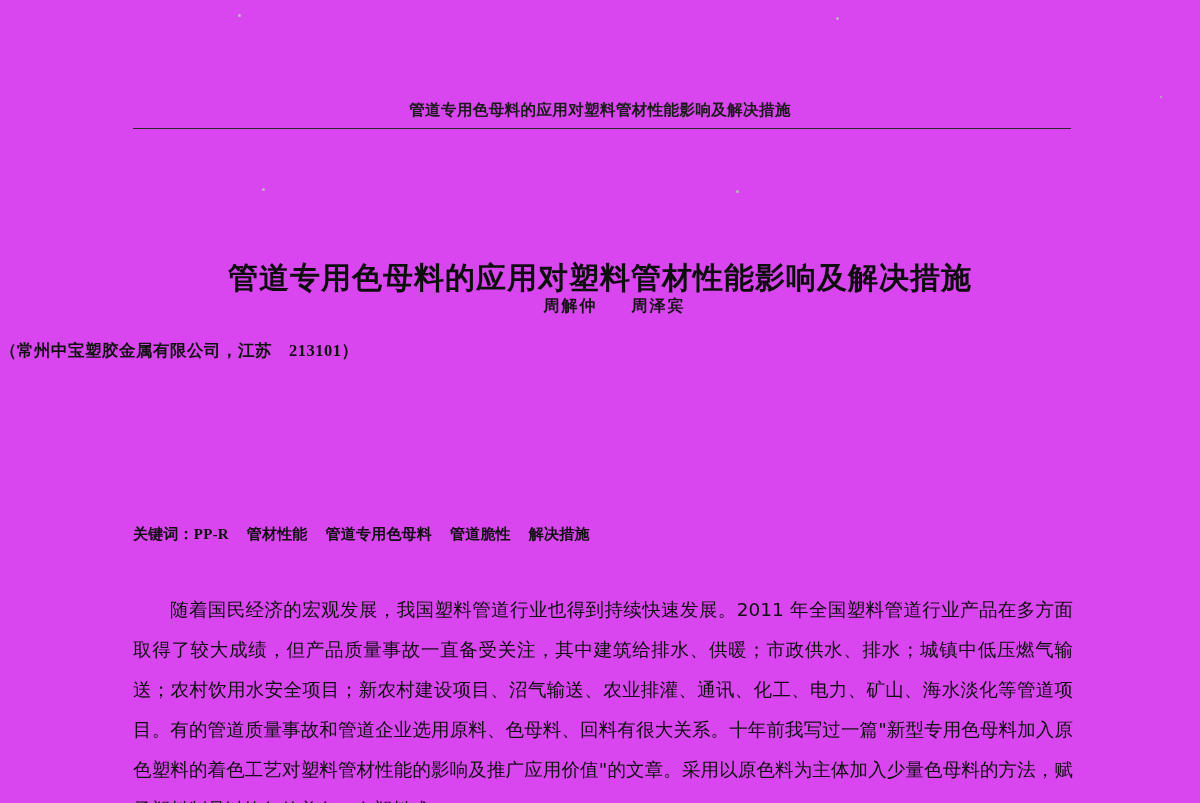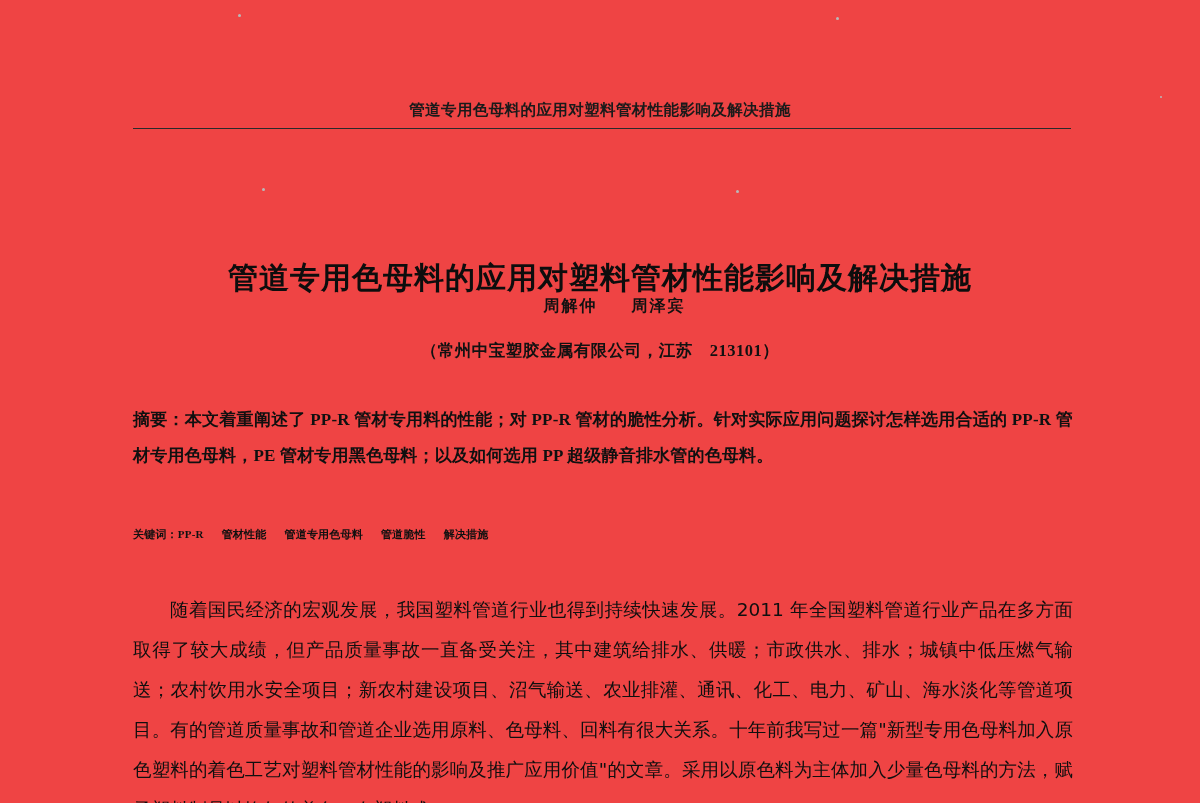--- a/index.html
+++ b/index.html
@@ -11,21 +11,21 @@
     width: 1200px;
     height: 803px;
     overflow: hidden;
     font-family: "Liberation Serif", "DejaVu Serif", serif;
     color: #111111;
     position: relative;
   }
   .page {
     position: absolute;
     inset: 0;
-    background: #ef4444;
+    background: #d946ef;
   }
   
   .speck {
     position: absolute;
     background: #b9b9b9;
     border-radius: 50%;
   }
   .speck.s1 { left: 238px; top: 14px; width: 3px; height: 3px; }
   .speck.s2 { left: 836px; top: 17px; width: 3px; height: 3px; }
   .speck.s3 { left: 262px; top: 188px; width: 3px; height: 3px; }
@@ -78,21 +78,20 @@
     color: #111111;
     margin-left: 29px;
   }
   .authors .gap { display: inline-block; width: 22px; }
 
   .affiliation {
     position: absolute;
     left: 0;
     right: 0;
     top: 340px;
-    text-align: center;
     font-size: 16.5px;
     font-weight: 700;
     letter-spacing: 0.5px;
     color: #111111;
   }
 
   .abstract {
     position: absolute;
     left: 133px;
     width: 940px;
@@ -103,21 +102,21 @@
     text-align: justify;
     text-justify: inter-ideograph;
     color: #101010;
     letter-spacing: 0.2px;
   }
   .keywords {
     position: absolute;
     left: 133px;
     width: 940px;
     top: 518px;
-    font-size: 11px;
+    font-size: 15px;
     font-weight: 700;
     line-height: 32px;
     color: #101010;
     letter-spacing: 0.2px;
   }
   .keywords .kgap { display: inline-block; width: 18px; }
 
   .body-text {
     position: absolute;
     left: 133px;
@@ -152,21 +151,20 @@
   <h1 class="title">管道专用色母料的应用对塑料管材性能影响及解决措施</h1>
 
   <div class="authors">
     <span>周解仲</span>
     <span class="gap"></span>
     <span>周泽宾</span>
   </div>
 
   <div class="affiliation">（常州中宝塑胶金属有限公司，江苏　213101）</div>
 
-  <div class="abstract">摘要：本文着重阐述了 PP-R 管材专用料的性能；对 PP-R 管材的脆性分析。针对实际应用问题探讨怎样选用合适的 PP-R 管材专用色母料，PE 管材专用黑色母料；以及如何选用 PP 超级静音排水管的色母料。</div>
 
   <div class="keywords">
     <span>关键词：</span><span>PP-R</span><span class="kgap"></span><span>管材性能</span><span class="kgap"></span><span>管道专用色母料</span><span class="kgap"></span><span>管道脆性</span><span class="kgap"></span><span>解决措施</span>
   </div>
 
   <div class="body-text">
     <p>随着国民经济的宏观发展，我国塑料管道行业也得到持续快速发展。2011 年全国塑料管道行业产品在多方面取得了较大成绩，但产品质量事故一直备受关注，其中建筑给排水、供暖；市政供水、排水；城镇中低压燃气输送；农村饮用水安全项目；新农村建设项目、沼气输送、农业排灌、通讯、化工、电力、矿山、海水淡化等管道项目。有的管道质量事故和管道企业选用原料、色母料、回料有很大关系。十年前我写过一篇"新型专用色母料加入原色塑料的着色工艺对塑料管材性能的影响及推广应用价值"的文章。采用以原色料为主体加入少量色母料的方法，赋予塑料制品以均匀的着色，在塑料成</p>
   </div>
 
 </div>

